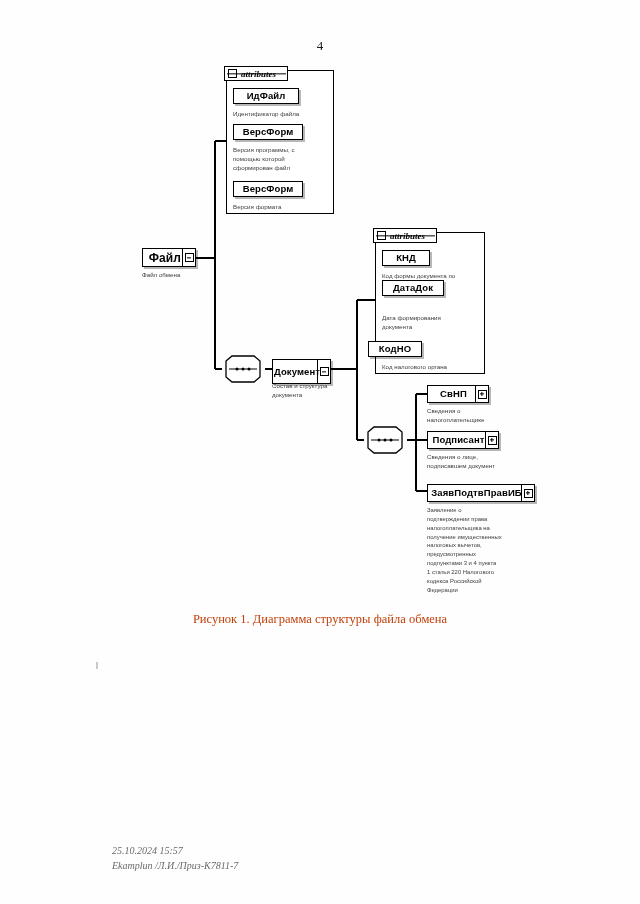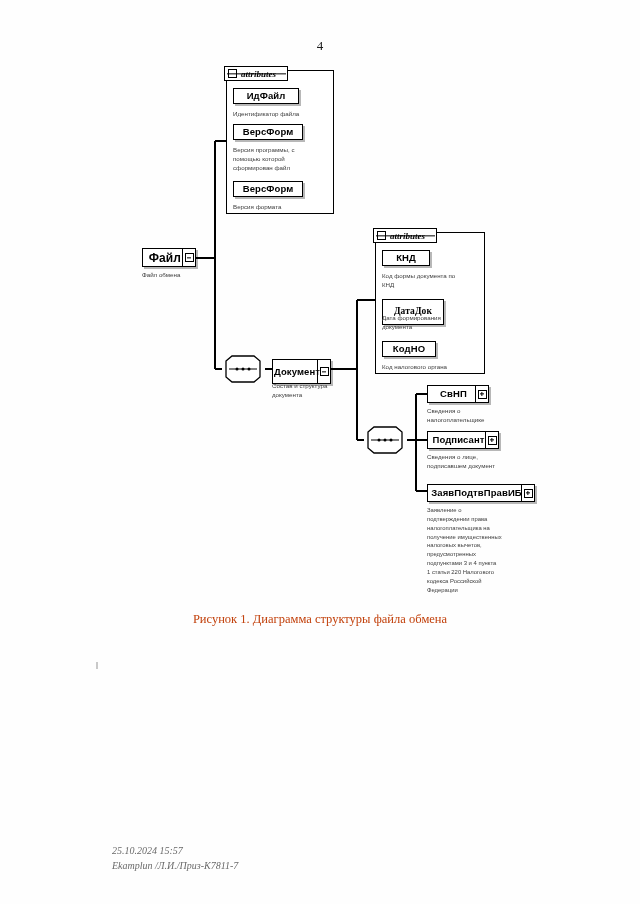--- a/index.html
+++ b/index.html
@@ -252,27 +252,27 @@
       <span class="glyph"></span>
       <span>attributes</span>
     </div>
 
     <div class="node" style="left:382px; top:250px; width:48px; height:16px;">
       <span class="node-text">КНД</span>
     </div>
     <div class="desc" style="left:382px; top:272px; width:102px;">Код формы документа по
 КНД</div>
 
-    <div class="node" style="left:382px; top:299px; width:62px; height:26px;font-family:Liberation Serif, serif;">
+    <div class="node" style="left:382px; top:280px; width:62px; height:16px;">
       <span class="node-text">ДатаДок</span>
     </div>
     <div class="desc" style="left:382px; top:314px; width:100px;">Дата формирования
 документа</div>
 
-    <div class="node" style="left:382px; top:341px; width:54px; height:16px;justify-content:center;">
+    <div class="node" style="left:368px; top:341px; width:54px; height:16px;justify-content:center;">
       <span class="node-text">КодНО</span>
     </div>
     <div class="desc" style="left:382px; top:363px; width:102px;">Код налогового органа</div>
 
     <div class="node has-box" style="left:272px; top:359px; width:59px; height:25px;">
       <span class="node-text">Документ</span>
       <span class="node-sep">
         <span class="glyph"></span>
       </span>
     </div>

